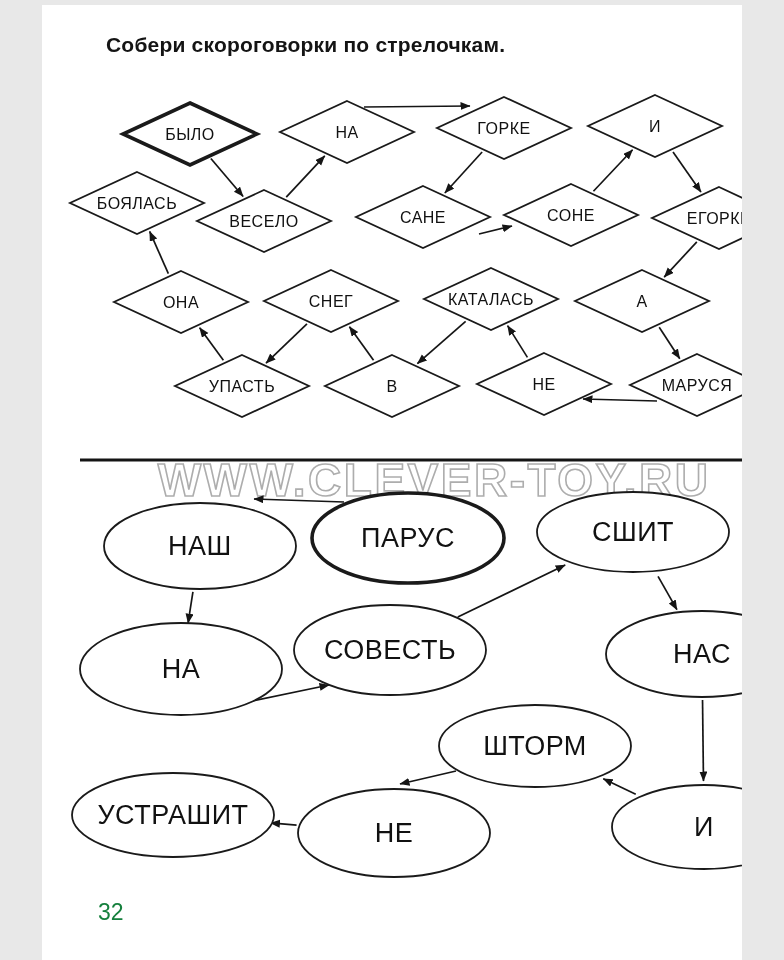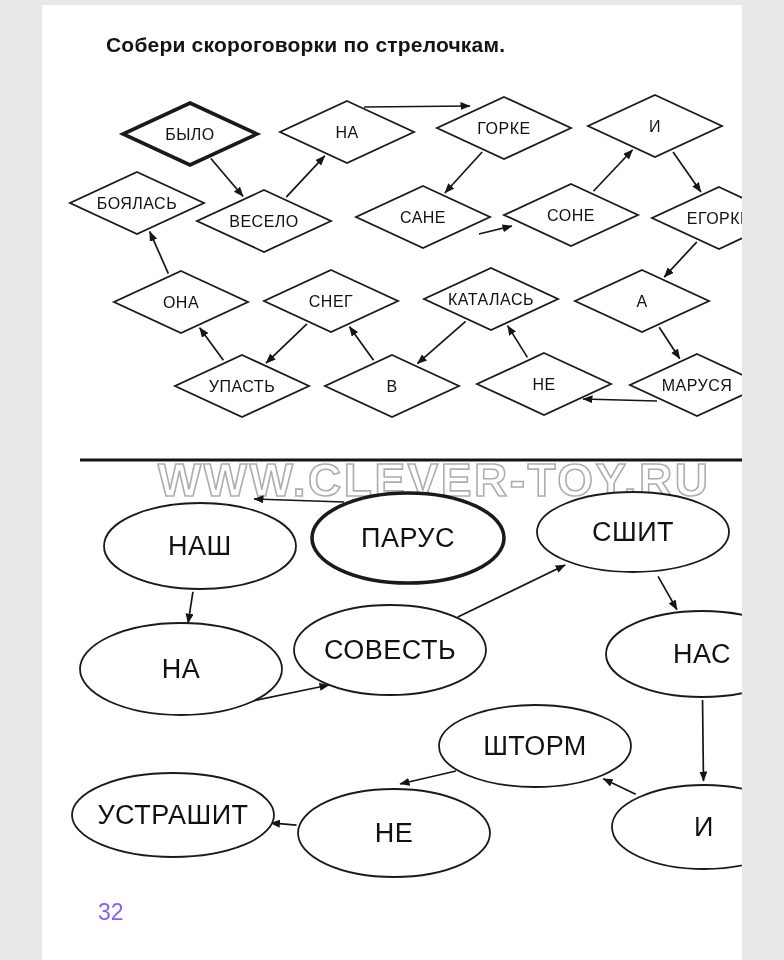--- a/index.html
+++ b/index.html
@@ -11,21 +11,21 @@
     font-family:"Liberation Sans",sans-serif;
     overflow:hidden;
   }
   .title{
     position:absolute;left:64px;top:28px;
     font-size:21px;font-weight:600;color:#141414;
     letter-spacing:0.2px;
   }
   .page-number{
     position:absolute;left:56px;top:894px;
-    font-size:23px;font-weight:500;color:#8b5cf6;
+    font-size:23px;font-weight:500;color:#15803d;
   }
   .scene{position:absolute;left:0;top:0;}
   .arrow{stroke:#151515;stroke-width:1.7;fill:none;}
   .shape{fill:#ffffff;stroke:#1a1a1a;stroke-width:1.8;}
   .shape.bold{stroke-width:3.6;}
   .dtext{
     font-family:"Liberation Sans",sans-serif;font-size:16px;
     fill:#111;text-anchor:middle;letter-spacing:0.5px;
   }
   .etext{

